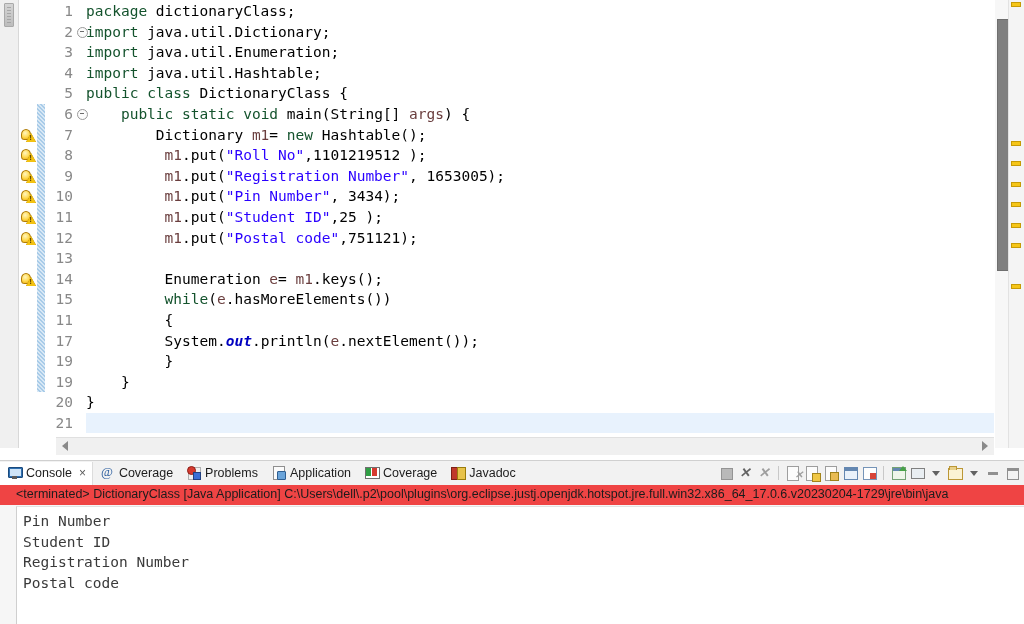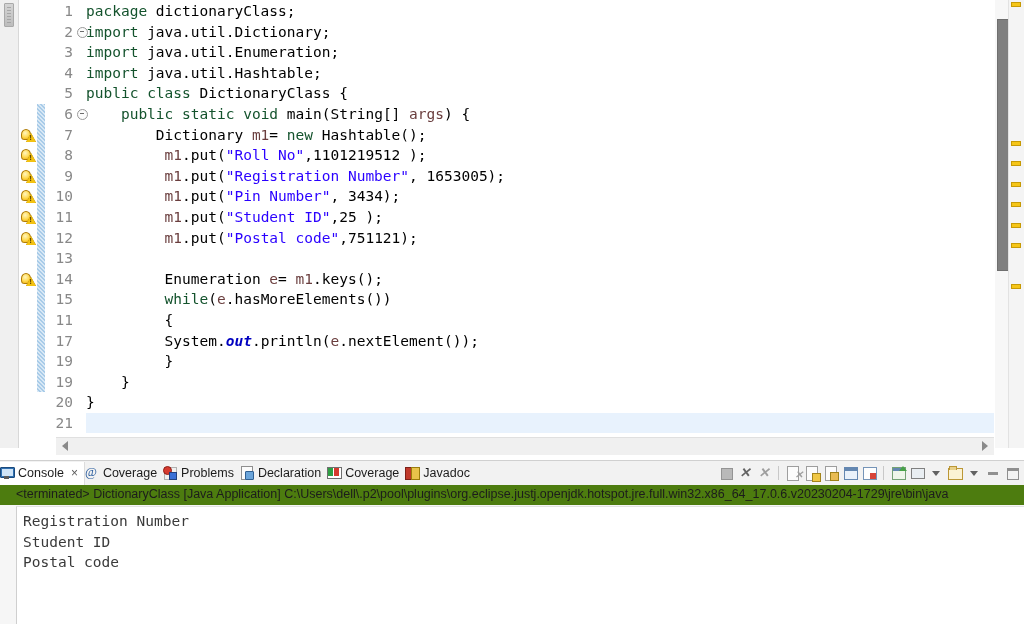--- a/index.html
+++ b/index.html
@@ -264,21 +264,21 @@
     height: 24px;
     background: #f2f2f2;
     display: flex;
     align-items: center;
   }
   .tab {
     display: flex;
     align-items: center;
     gap: 4px;
     height: 23px;
-    padding: 0 6px 0 0;
+    padding: 0 6px 0 8px;
     font-size: 12.5px;
     color: #1c1c1c;
     white-space: nowrap;
     cursor: default;
   }
   .tab.active {
     background: #ffffff;
     border-right: 1px solid #dcdcdc;
   }
   .tab .label { font-size: 12.5px; }
@@ -386,21 +386,21 @@
     position: absolute;
     left: 0; top: 24px;
     width: 1024px;
     height: 20px;
     font-size: 12.5px;
     color: #1c1c1c;
     padding: 2px 0 0 16px;
     box-sizing: border-box;
     white-space: nowrap;
     overflow: hidden;
-    background: #4d7c0f;
+    background: #ef4444;
   }
 
   
   .console-out {
     position: absolute;
     left: 16px; top: 45px;
     right: 0;
     bottom: 0;
     background: #ffffff;
     border-left: 1px solid #cfcfcf;
@@ -539,21 +539,21 @@
             <i class="err"></i>
             <i class="blu"></i>
           </span>
           <span class="label">Problems</span>
         </div>
         <div class="tab">
           <span class="tabicon ic-decl">
             <i class="pg"></i>
             <i class="mk"></i>
           </span>
-          <span class="label">Declaration</span>
+          <span class="label">Application</span>
         </div>
         <div class="tab">
           <span class="tabicon ic-cov">
             <i class="bg"></i>
             <i class="g"></i>
             <i class="r"></i>
           </span>
           <span class="label">Coverage</span>
         </div>
         <div class="tab">
@@ -614,15 +614,15 @@
           <i class="min-ic"></i>
         </span>
       <span class="tb-btn">
           <i class="max-ic"></i>
         </span>
     </div>
 
     <div class="term-line">&lt;terminated&gt; DictionaryClass [Java Application] C:\Users\dell\.p2\pool\plugins\org.eclipse.justj.openjdk.hotspot.jre.full.win32.x86_64_17.0.6.v20230204-1729\jre\bin\java</div>
 
     <div class="console-left-gutter"></div>
-    <div class="console-out" id="console-out"><div>Registration Number</div><div>Student ID</div><div>Postal code</div></div>
+    <div class="console-out" id="console-out"><div>Pin Number</div><div>Student ID</div><div>Registration Number</div><div>Postal code</div></div>
   </div>
 </div>
 
 </body></html>

